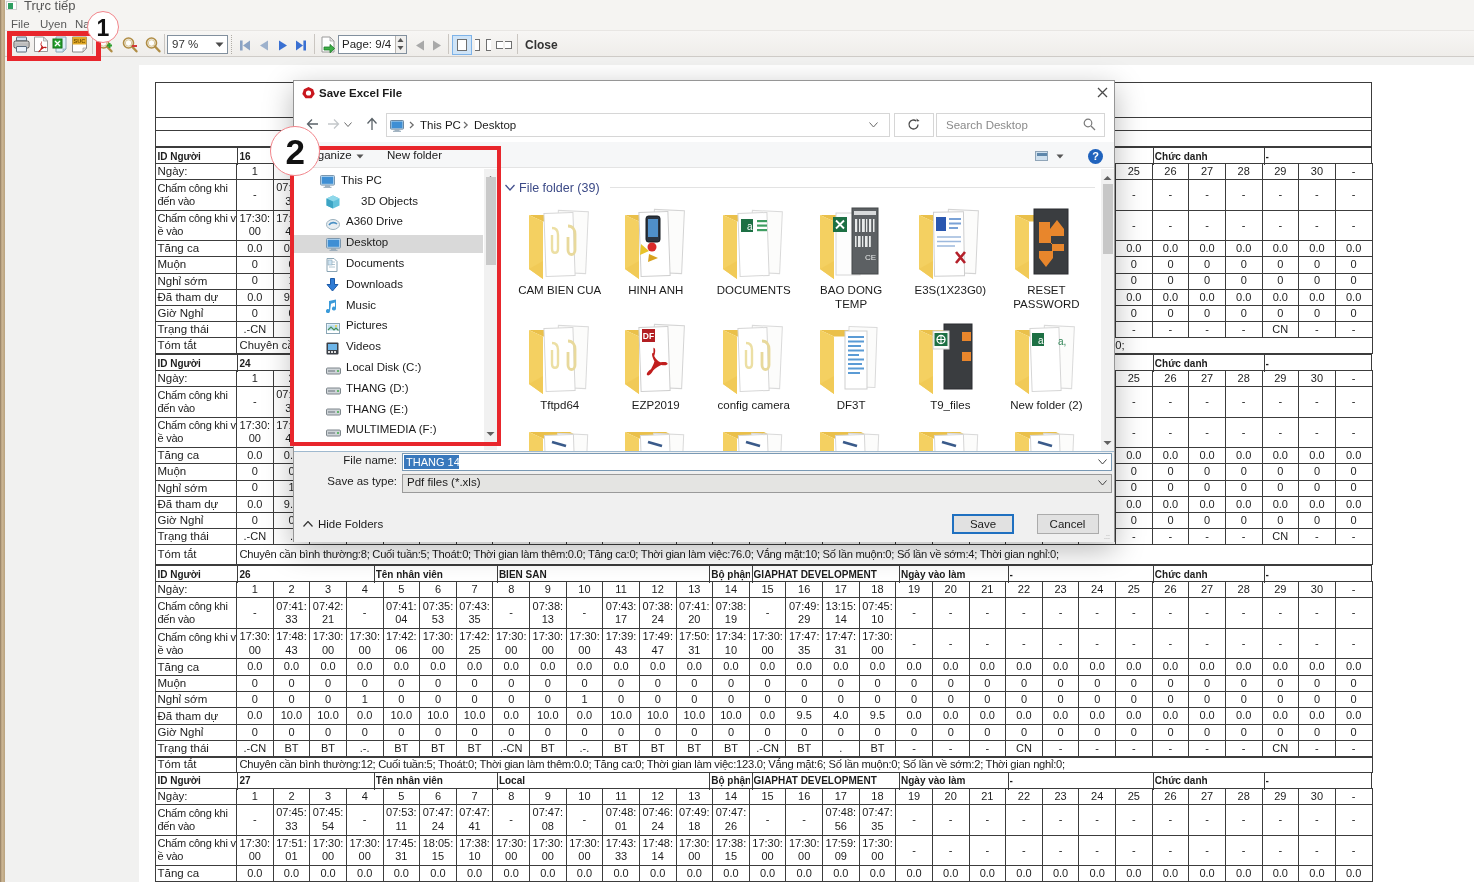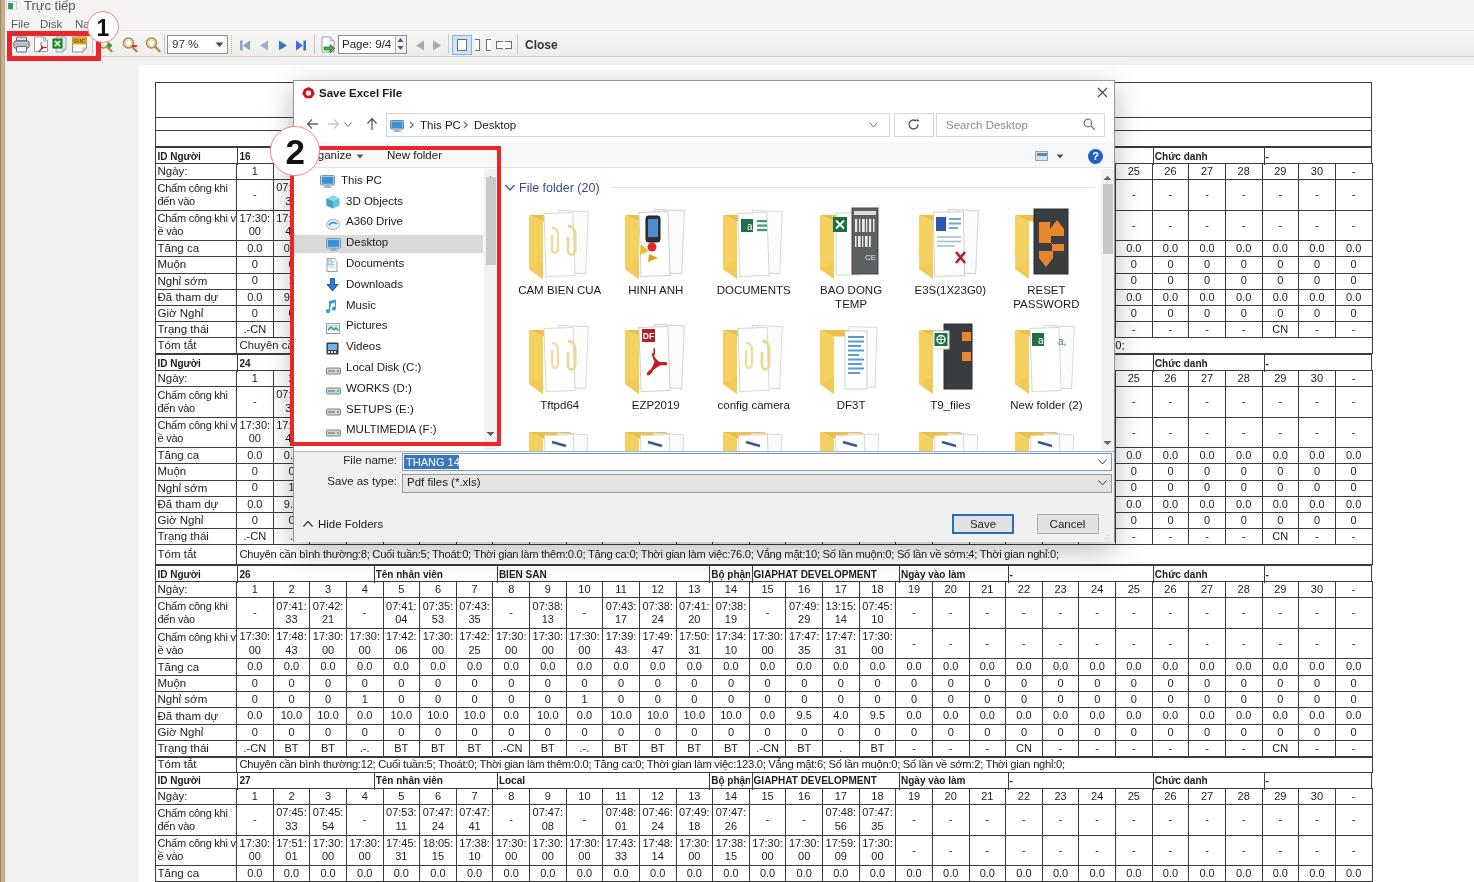--- a/index.html
+++ b/index.html
@@ -19,21 +19,21 @@
 <div id="root">
     <div class="abs" style="left:0;top:0;width:1474px;height:57px;background:#f5f4f2"></div>
     <div class="abs" style="left:0;top:30px;width:1474px;height:26.5px;background:linear-gradient(#f7f6f4,#efedea);border-top:1px solid #e8e6e3;border-bottom:1px solid #cfccc8"></div>
     <div class="abs" style="left:0;top:57px;width:1474px;height:825px;background:#f1f1f0"></div>
     <div class="abs" style="left:0;top:0;width:5px;height:882px;background:linear-gradient(90deg,#8f7a5e,#cdb795 40%,#b9a37f)"></div>
     <div class="abs" style="left:139px;top:65px;width:1335px;height:817px;background:#fff"></div>
     <div class="abs" style="left:6px;top:1px;width:11px;height:9px;background:#fff;border:1px solid #cfcfcf"></div>
     <div class="abs" style="left:7.5px;top:2.5px;width:5px;height:6px;background:#2e9e60"></div>
     <div class="abs" style="left:24px;top:0px;font-size:13px;color:#555;height:12px;line-height:12px">Trực tiếp</div>
     <div class="abs" style="left:11px;top:18px;font-size:11.5px;color:#5a5a5a">File</div>
-    <div class="abs" style="left:40px;top:18px;font-size:11.5px;color:#5a5a5a">Disk</div>
+    <div class="abs" style="left:40px;top:18px;font-size:11.5px;color:#5a5a5a">Uyen</div>
     <div class="abs" style="left:75px;top:18px;font-size:11.5px;color:#5a5a5a">Navig</div>
     <div class="abs" style="left:13px;top:36px"><svg width="17" height="17" viewBox="0 0 17 17" style="">
         <rect x="3.5" y="1" width="10" height="4" rx="0.5" fill="#cfe0f0" stroke="#5a6b7d" stroke-width="1"></rect>
 <rect x="1" y="5" width="15" height="7" rx="1.5" fill="#d9d9d9" stroke="#4a4a4a" stroke-width="1"></rect>
 <rect x="1.6" y="6.5" width="13.8" height="4" fill="#bdbdbd"></rect>
 <rect x="3.5" y="10.5" width="10" height="5.5" rx="0.5" fill="#e9f1fa" stroke="#5a6b7d" stroke-width="1"></rect>
       </svg></div>
     <div class="abs" style="left:33px;top:36px"><svg width="16" height="17" viewBox="0 0 16 17" style="">
         <path d="M1.5 1h9l4 4v10.5h-13z" fill="#fff" stroke="#9a9a9a"></path>
 <path d="M10.5 1l4 4h-4z" fill="#e8e8e8" stroke="#9a9a9a" stroke-width=".7"></path>
@@ -1540,21 +1540,21 @@
         <rect x="1.8" y="1.8" width="11.4" height="7" fill="#3f8fd4"></rect>
         <rect x="5" y="10.5" width="5" height="1.3" fill="#8ea3b5"></rect>
         <rect x="3.5" y="11.8" width="8" height="1" fill="#8ea3b5"></rect>
       </svg></div>
     <div class="abs" style="left:341px;top:173.8px;font-size:11.5px;color:#1b1b1b">This PC</div>
     <div class="abs" style="left:326px;top:195.1px"><svg width="14" height="14" viewBox="0 0 14 14" style="">
         <path d="M7 0.5L13.5 3.5v7L7 13.5 0.5 10.5v-7z" fill="#62c2dc"></path>
         <path d="M7 0.5L13.5 3.5 7 6.5 0.5 3.5z" fill="#8fd8ea"></path>
         <path d="M7 6.5v7L0.5 10.5v-7z" fill="#3da4c4"></path>
       </svg></div>
-    <div class="abs" style="left:346px;top:194.6px;font-size:11.5px;color:#1b1b1b">3D Objects</div>
+    <div class="abs" style="left:361px;top:194.6px;font-size:11.5px;color:#1b1b1b">3D Objects</div>
     <div class="abs" style="left:326px;top:215.9px"><svg width="14" height="11" viewBox="0 0 14 11" style="">
         <ellipse cx="7" cy="5.5" rx="6.5" ry="5" fill="#e8eef2" stroke="#9ab0bd"></ellipse>
         <path d="M3 6c2-3 6-3 8-1" stroke="#4a90c4" stroke-width="1.6" fill="none"></path>
       </svg></div>
     <div class="abs" style="left:346px;top:215.4px;font-size:11.5px;color:#1b1b1b">A360 Drive</div>
     <div class="abs" style="left:326px;top:236.7px"><svg width="15" height="13" viewBox="0 0 15 13" style="">
         <rect x="0.5" y="0.5" width="14" height="9.6" rx="1" fill="#bcd9f0" stroke="#7b97ae"></rect>
         <rect x="1.8" y="1.8" width="11.4" height="7" fill="#3f8fd4"></rect>
         <rect x="5" y="10.5" width="5" height="1.3" fill="#8ea3b5"></rect>
         <rect x="3.5" y="11.8" width="8" height="1" fill="#8ea3b5"></rect>
@@ -1593,45 +1593,45 @@
         <rect x="0.5" y="4" width="14" height="6" rx="1" fill="#cfd4d8" stroke="#7e868c"></rect>
         <rect x="2" y="6" width="7" height="2" fill="#9aa2a8"></rect>
         <circle cx="12" cy="7" r="1" fill="#3fae49"></circle>
       </svg></div>
     <div class="abs" style="left:346px;top:361.0px;font-size:11.5px;color:#1b1b1b">Local Disk (C:)</div>
     <div class="abs" style="left:326px;top:382.3px"><svg width="15" height="12" viewBox="0 0 15 12" style="">
         <rect x="0.5" y="4" width="14" height="6" rx="1" fill="#cfd4d8" stroke="#7e868c"></rect>
         <rect x="2" y="6" width="7" height="2" fill="#9aa2a8"></rect>
         <circle cx="12" cy="7" r="1" fill="#3fae49"></circle>
       </svg></div>
-    <div class="abs" style="left:346px;top:381.8px;font-size:11.5px;color:#1b1b1b">WORKS (D:)</div>
+    <div class="abs" style="left:346px;top:381.8px;font-size:11.5px;color:#1b1b1b">THANG (D:)</div>
     <div class="abs" style="left:326px;top:403.1px"><svg width="15" height="12" viewBox="0 0 15 12" style="">
         <rect x="0.5" y="4" width="14" height="6" rx="1" fill="#cfd4d8" stroke="#7e868c"></rect>
         <rect x="2" y="6" width="7" height="2" fill="#9aa2a8"></rect>
         <circle cx="12" cy="7" r="1" fill="#3fae49"></circle>
       </svg></div>
-    <div class="abs" style="left:346px;top:402.6px;font-size:11.5px;color:#1b1b1b">SETUPS (E:)</div>
+    <div class="abs" style="left:346px;top:402.6px;font-size:11.5px;color:#1b1b1b">THANG (E:)</div>
     <div class="abs" style="left:326px;top:423.9px"><svg width="15" height="12" viewBox="0 0 15 12" style="">
         <rect x="0.5" y="4" width="14" height="6" rx="1" fill="#cfd4d8" stroke="#7e868c"></rect>
         <rect x="2" y="6" width="7" height="2" fill="#9aa2a8"></rect>
         <circle cx="12" cy="7" r="1" fill="#3fae49"></circle>
       </svg></div>
     <div class="abs" style="left:346px;top:423.4px;font-size:11.5px;color:#1b1b1b">MULTIMEDIA (F:)</div>
     <div class="abs" style="left:484px;top:169px;width:13px;height:281px;background:#f1f1f1"></div>
     <svg width="9" height="6" viewBox="0 0 9 6" style="position:absolute;left:486px;top:175px">
       <path d="M0.5 5l4-4 4 4z" fill="#606060"></path>
     </svg>
     <svg width="9" height="6" viewBox="0 0 9 6" style="position:absolute;left:486px;top:431px">
       <path d="M0.5 1l4 4 4-4z" fill="#606060"></path>
     </svg>
     <div class="abs" style="left:485.5px;top:177px;width:10px;height:88px;background:#c9c9c9"></div>
     <svg width="10" height="7" viewBox="0 0 10 7" style="position:absolute;left:505px;top:184px">
       <path d="M0.5 1l4.5 5 4.5-5" stroke="#44518f" stroke-width="1.3" fill="none"></path>
     </svg>
-    <div class="abs" style="left:519px;top:181px;font-size:12.5px;color:#3c4a87">File folder (20)</div>
+    <div class="abs" style="left:519px;top:181px;font-size:12.5px;color:#3c4a87">File folder (39)</div>
     <div class="abs" style="left:610px;top:187px;width:485px;height:1px;background:#e3e3e3"></div>
     <div style="position:absolute;left:527.7px;top:206px;width:66px;height:74px"><svg width="66" height="74" viewBox="0 0 66 74" style="">
         <path d="M1 9 L42 9 L54 15.5 L15 15.5 Z" fill="#eac04a"></path>
 <path d="M1 9 L15 15.5 L15 73 L1 63 Z" fill="#f4d061"></path>
 <g>
           <rect x="29" y="5" width="30" height="62" fill="#fcfcfb" stroke="#dadada" transform="rotate(2.5 44 36)"></rect>
 <rect x="17" y="7" width="29" height="63" fill="#ffffff" stroke="#d6d6d6" transform="rotate(-2 30 38)"></rect>
 <path d="M24 22c4 0 6 3 6 7v14c0 5-6 5-6 0V29" stroke="#ecdfa4" stroke-width="2.4" fill="none"></path>
 <path d="M40 20c5 0 7 4 7 8v16c0 6-7 6-7 0V31" stroke="#e8d99c" stroke-width="2.8" fill="none"></path>
         </g>

